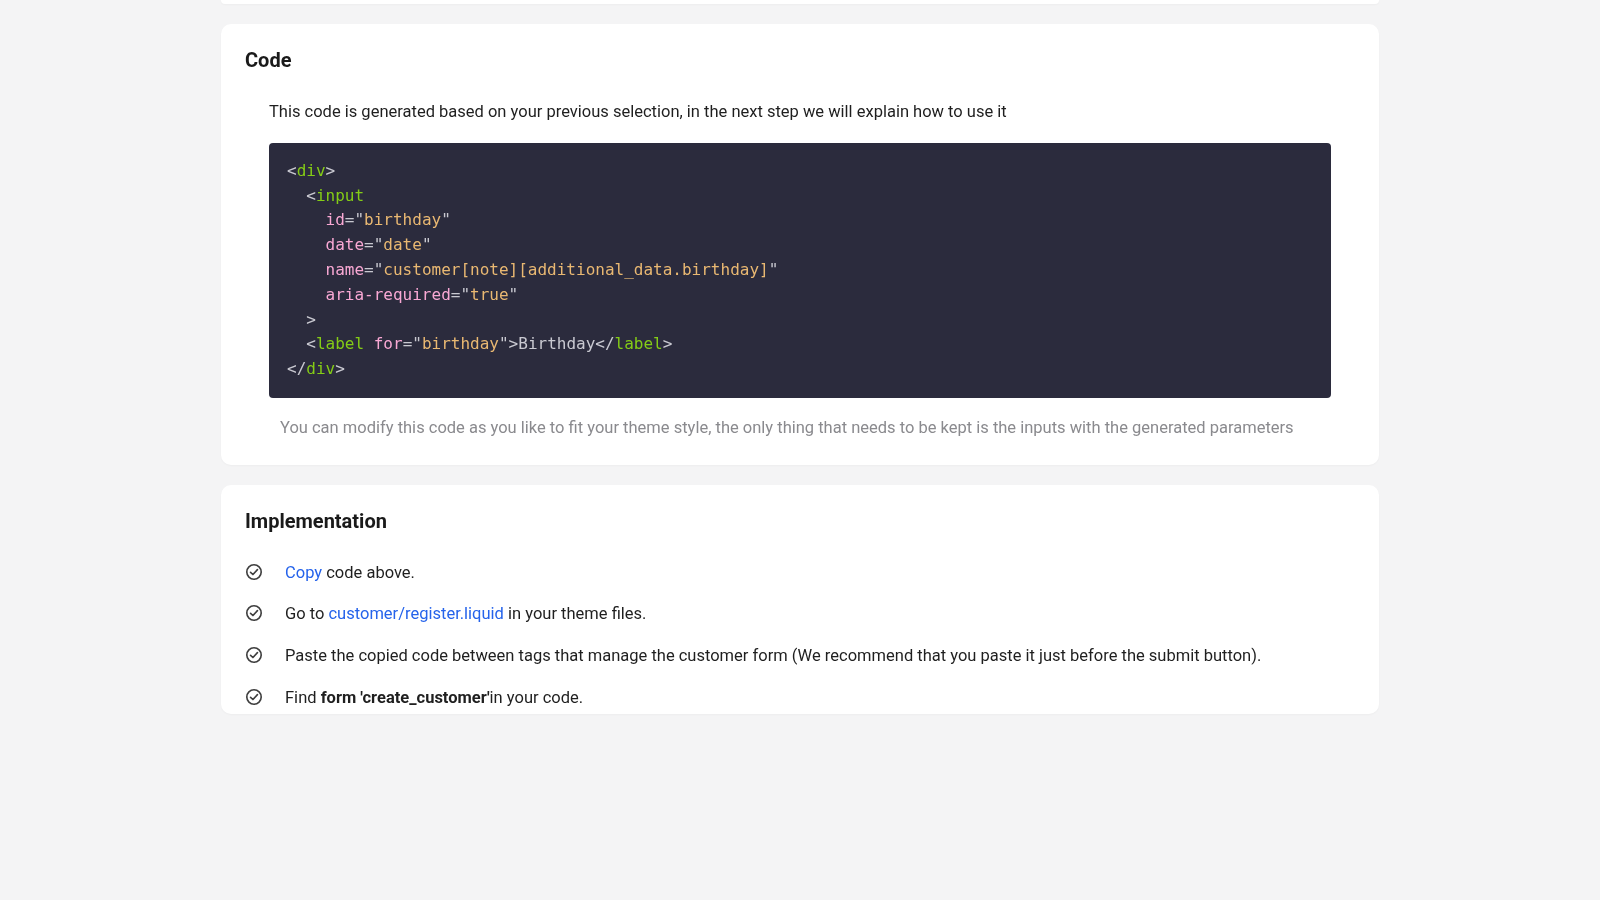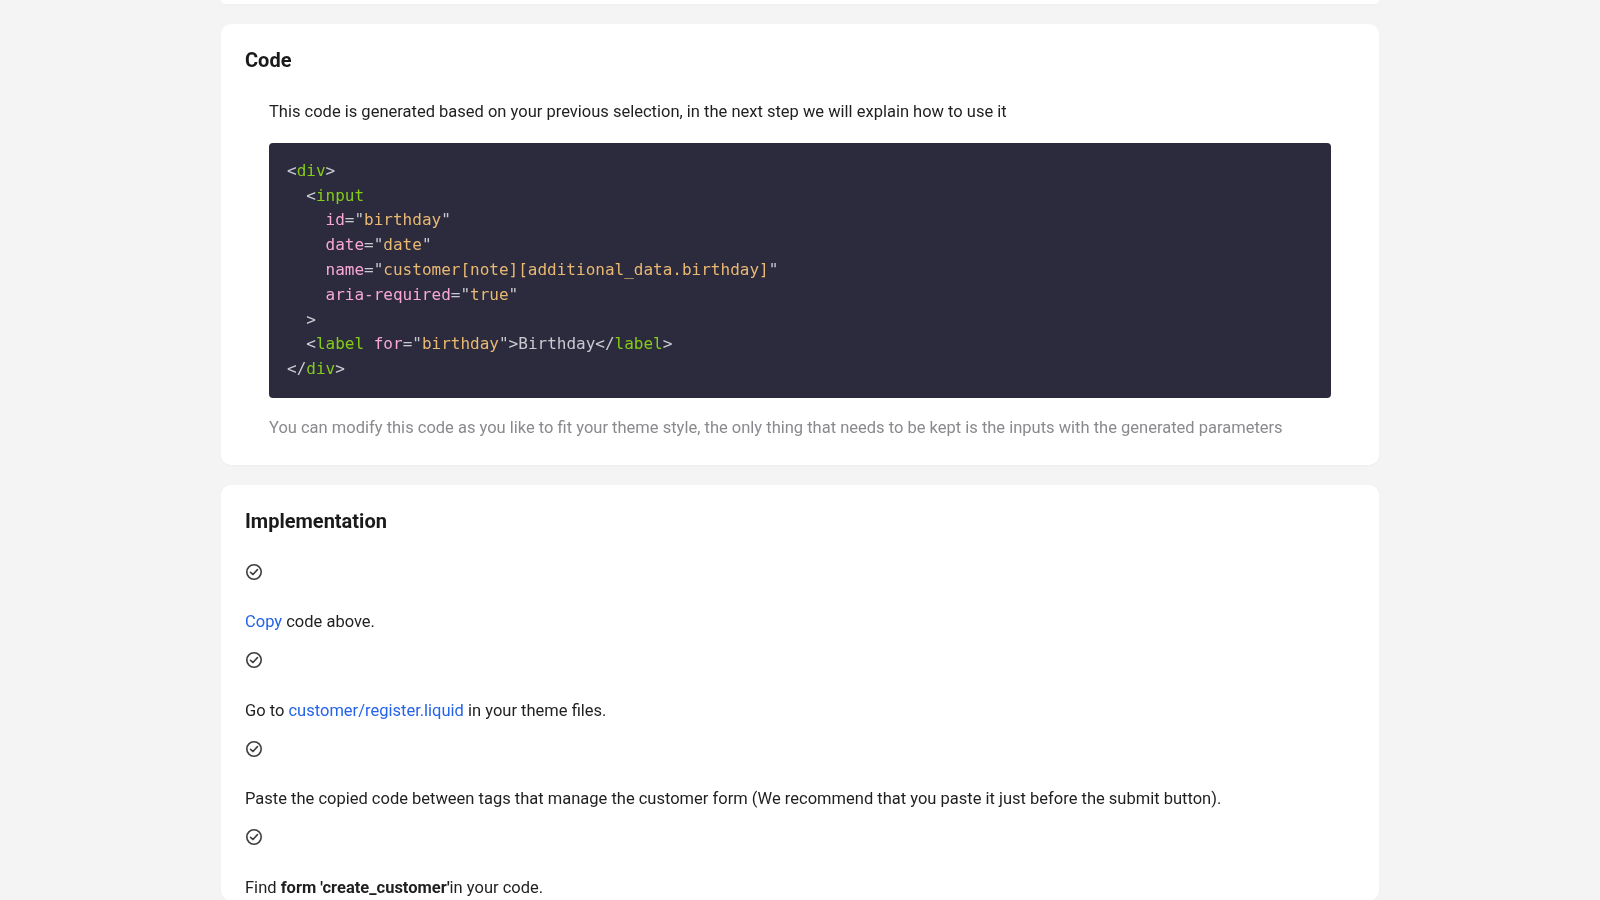--- a/index.html
+++ b/index.html
@@ -59,39 +59,39 @@
   .tok-punct  { color: #c9c9d1; }
   .tok-tag    { color: #84cc16; }
   .tok-attr   { color: #f9a8d4; }
   .tok-eq     { color: #c9c9d1; }
   .tok-str    { color: #e9b872; }
   .tok-text   { color: #c9c9d1; }
   .subdesc {
     font-size: 16.5px;
     color: #8a8a8e;
     line-height: 1.5;
+    margin-left: 11px;
   }
   .lead {
     font-size: 16.5px;
     color: #1f1f1f;
     margin-bottom: 22px;
   }
   ul.steps {
     list-style: none;
     padding: 0;
   }
   ul.steps li {
     display: flex;
     align-items: flex-start;
     gap: 22px;
     font-size: 16.5px;
     color: #1f1f1f;
     margin-bottom: 14px;
     line-height: 1.5;
-    flex-direction: column;
   }
   ul.steps li .icon {
     flex: 0 0 auto;
     margin-top: 2px;
     color: #3f3f3f;
   }
   ul.steps li .text { flex: 1 1 auto; }
   a.link {
     color: #2563eb;
     text-decoration: none;

